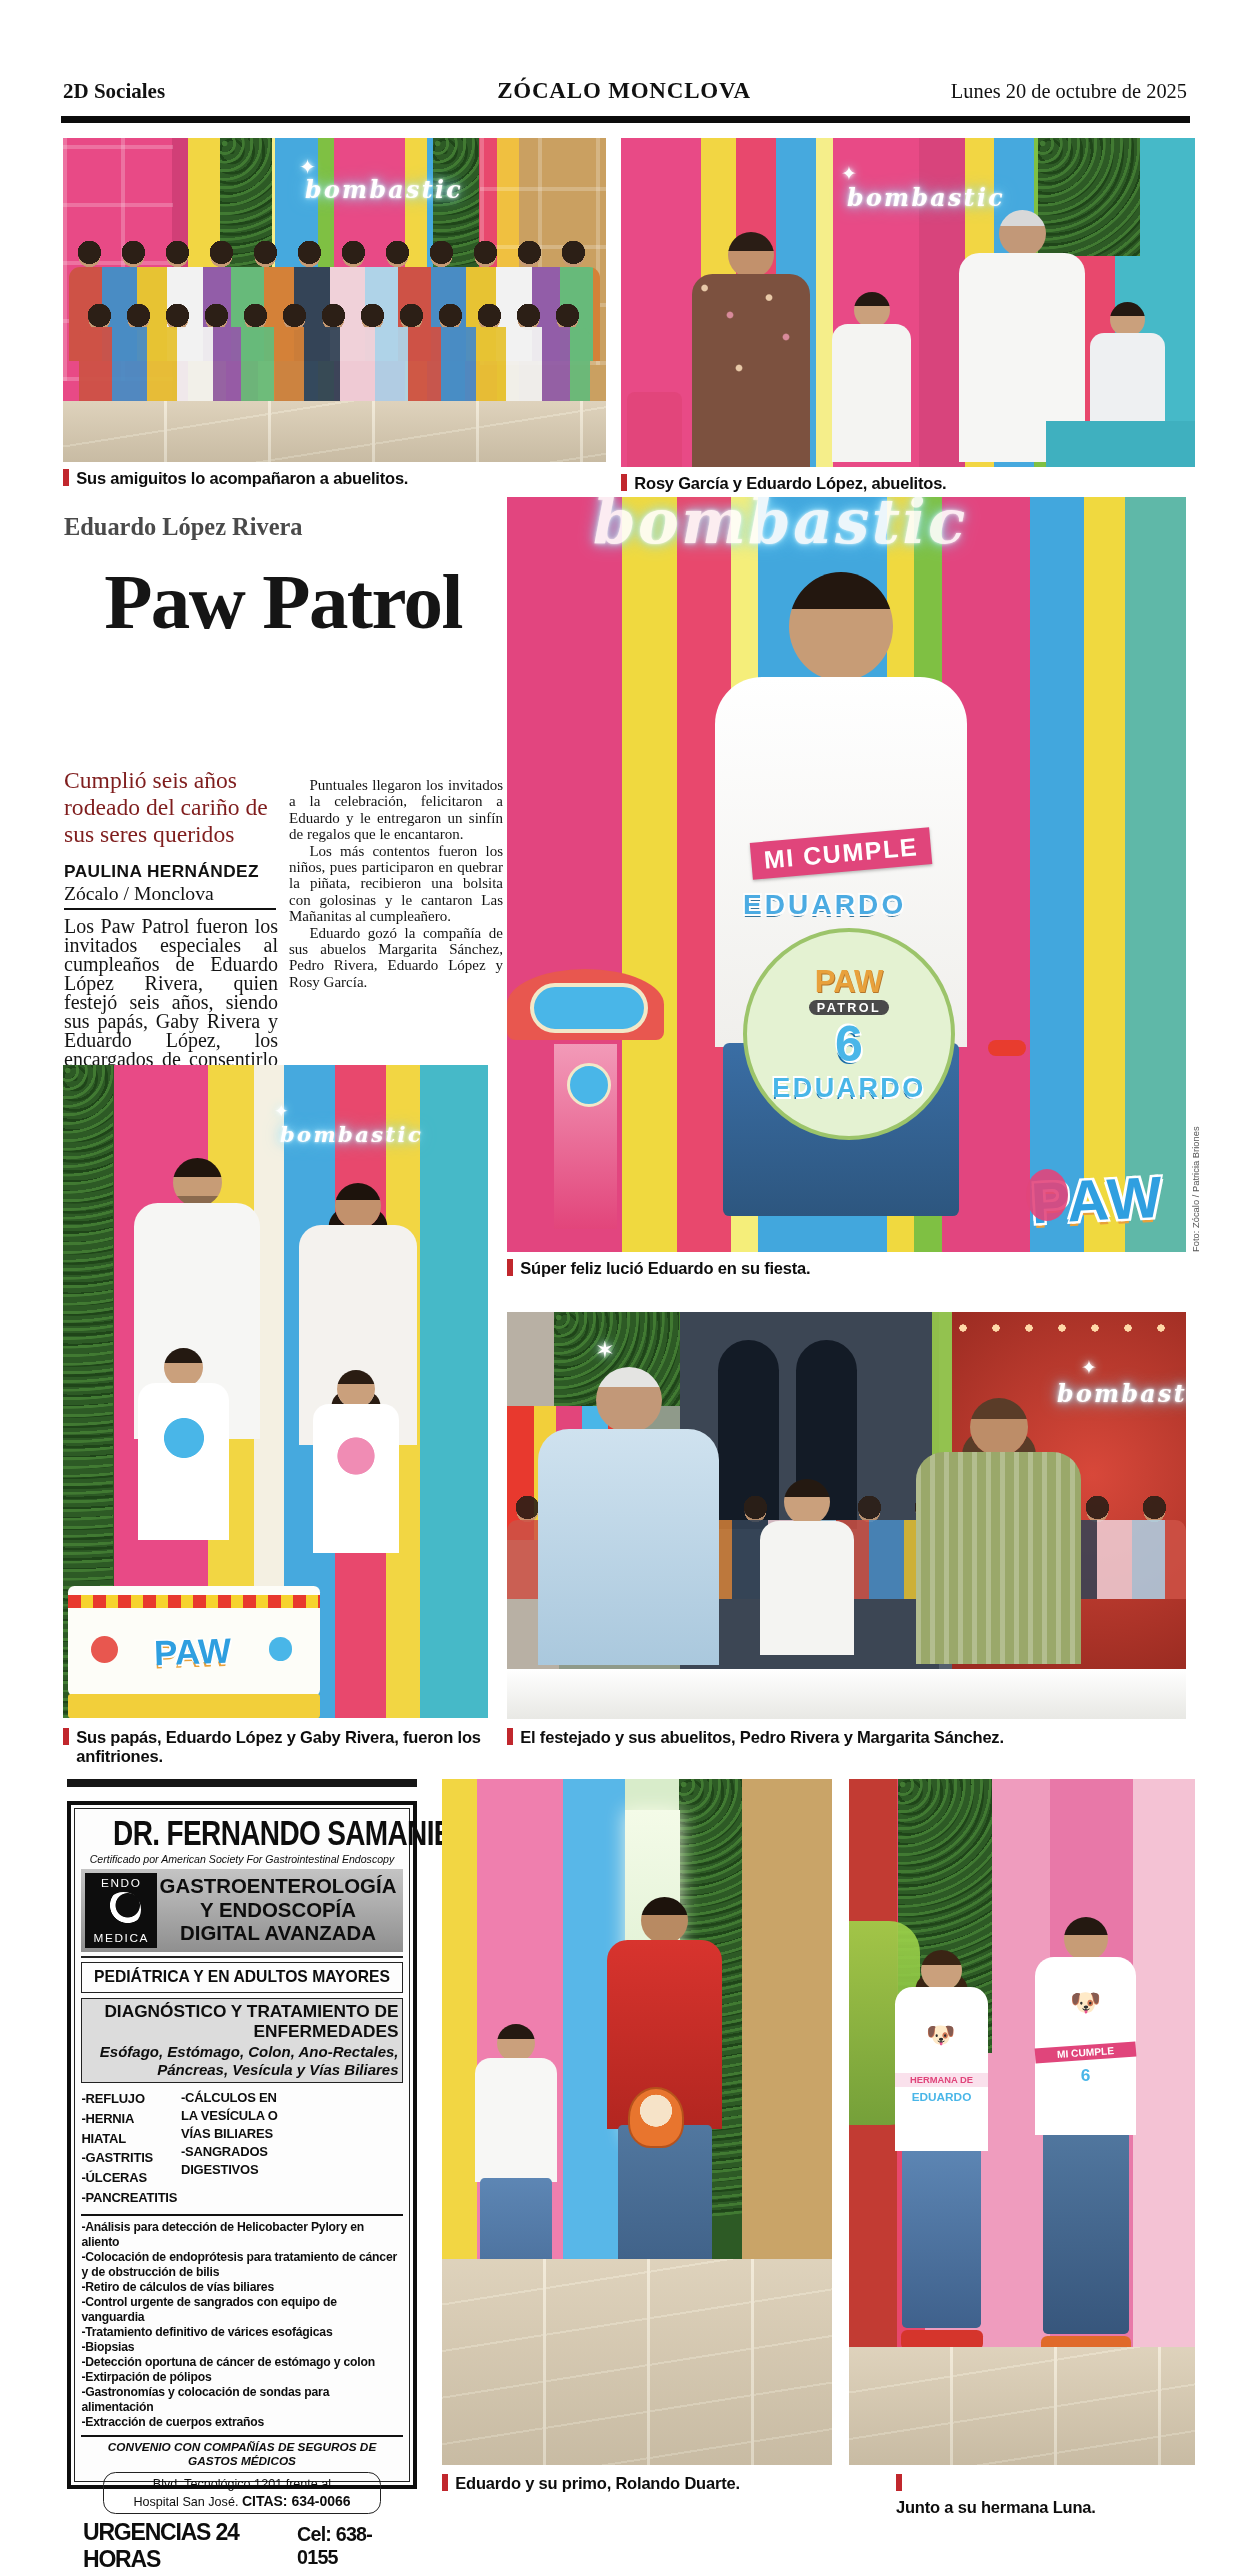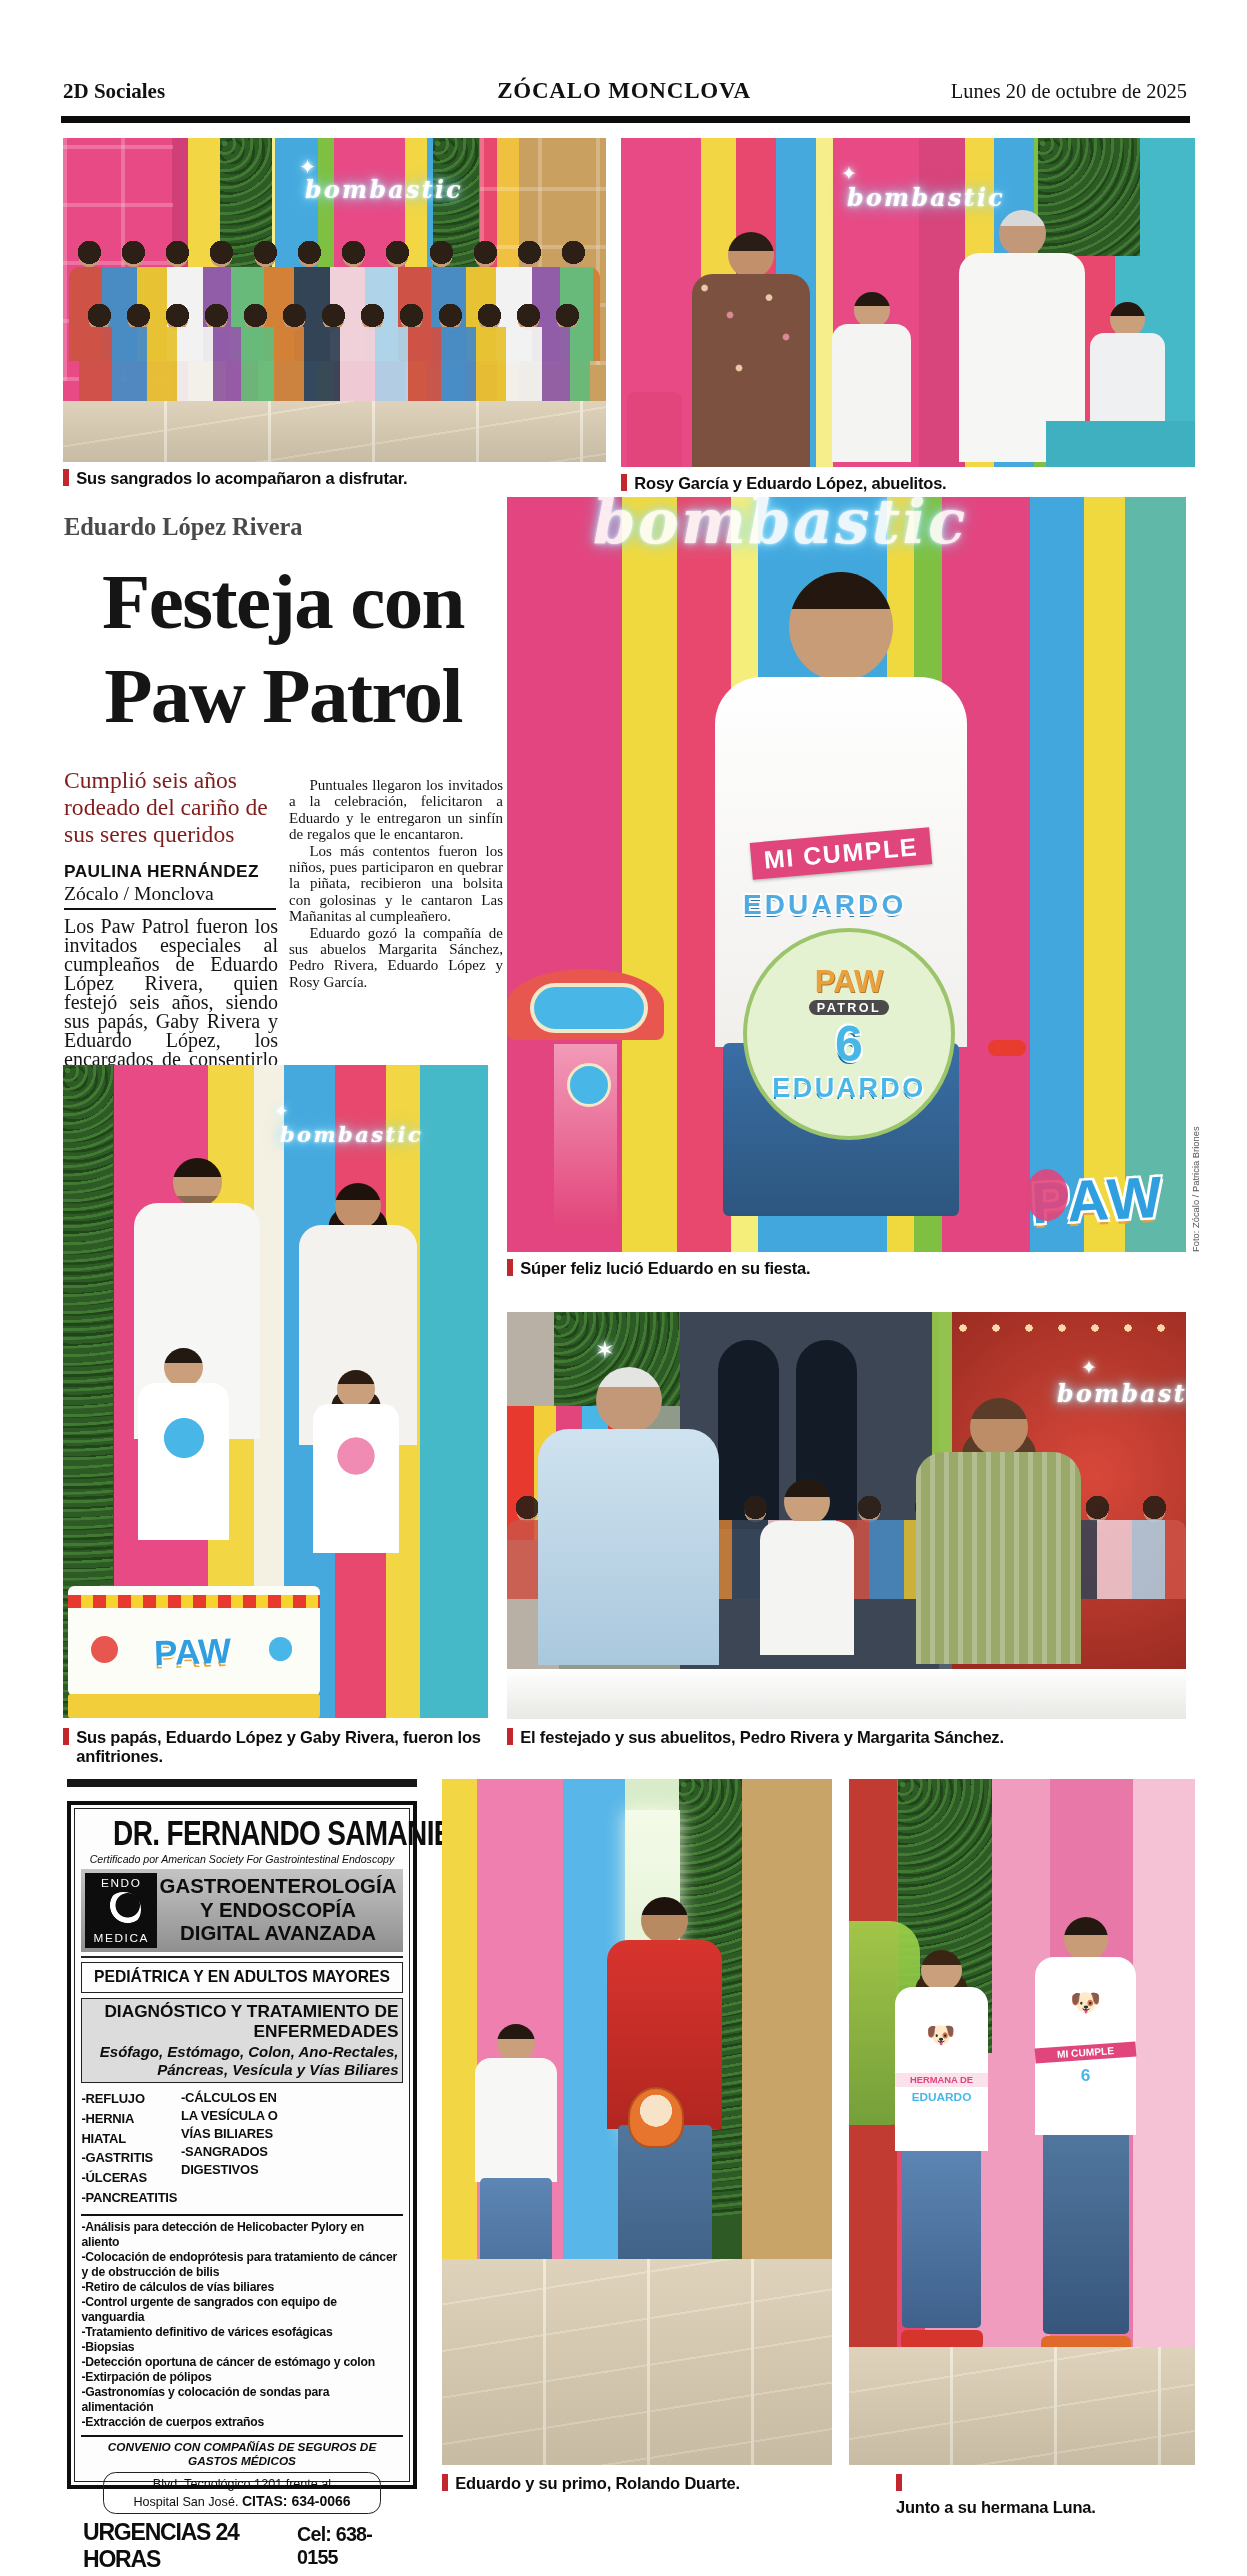--- a/index.html
+++ b/index.html
@@ -121,21 +121,21 @@
     <div class="star" style="left:236px;top:17.3px;font-size:20.4px;">✦</div>
     <div class="neon" style="left:242px;top:38px;font-size:23.6px;">bombastic</div>
     <div class="crowd-heads" style="left:6.3px;right:6.3px;top:101px;height:31px;background-size:44px 31px;"></div>
     <div class="crowd-bodies" style="left:6.3px;right:6.3px;top:129px;height:94px;"></div>
     <div class="crowd-heads" style="left:15.7px;right:15.7px;top:164px;height:28px;background-size:39px 28px;"></div>
     <div class="crowd-bodies" style="left:15.7px;right:15.7px;top:189px;height:85px;opacity:.95;"></div>
     <div class="floor" style="height:61px;"></div>
   </div>
   <div class="cap" style="left:63px;top:469px;width:543px;">
     <span class="capbar"></span>
-    <span>Sus sangrados lo acompañaron a disfrutar.</span>
+    <span>Sus amiguitos lo acompañaron a abuelitos.</span>
   </div>
 
   <div class="ph" style="left:621px;top:138px;width:574px;height:329px;
               background:linear-gradient(90deg,#e84a86 0 14%,#f2d643 14% 20%,#e8486d 20% 27%,#46a9de 27% 34%,#f5ee8a 34% 37%,#e84a86 37% 52%,#d8447c 52% 60%,#f2d643 60% 65%,#46a9de 65% 72%,#7fc043 72% 76%,#e8486d 76% 86%,#46b9c8 86% 100%);">
     <div class="hedge" style="right:55px;top:0;width:102px;height:118px;"></div>
     <div class="star" style="left:220px;top:23.6px;font-size:19px;">✦</div>
     <div class="neon" style="left:226px;top:46px;font-size:23.6px;">bombastic</div>
     <div class="fg" style="left:71px;top:94px;">
       <div class="h" style="width:46px;height:46px;background:linear-gradient(#2a1d15 0 42%,#c2916c 42%);"></div>
       <div class="b" style="width:118px;height:197px;border-radius:20.4px 20.4px 0 0;background-color:#7c513f;
@@ -156,21 +156,20 @@
     <div class="abs" style="right:0;bottom:0;width:149px;height:46px;background:#3fb0bf;"></div>
     <div class="abs" style="left:6.3px;bottom:0;width:55px;height:75px;background:#e2457b;border-radius:7.9px 7.9px 0 0;"></div>
   </div>
   <div class="cap" style="left:621px;top:474px;width:574px;">
     <span class="capbar"></span>
     <span>Rosy García y Eduardo López, abuelitos.</span>
   </div>
 
   <div class="kicker">Eduardo López Rivera</div>
   <div class="headline">
-    <div>Festeja con</div>
     <div>Paw Patrol</div>
   </div>
   <div class="subhead">Cumplió seis años rodeado del cariño de sus seres queridos</div>
   <div class="byline">PAULINA HERNÁNDEZ</div>
   <div class="byorg">Zócalo / Monclova</div>
   <div class="byrule"></div>
   <div class="bodycol" style="left:64px;top:917px;width:214px;">Los Paw Patrol fueron los invitados especiales al cumpleaños de Eduardo López Rivera, quien festejó seis años, siendo sus papás, Gaby Rivera y Eduardo López, los encargados de consentirlo al máximo.</div>
   <div class="bodycol2" style="left:289px;top:777px;width:214px;">
       <div class="para">Puntuales llegaron los invitados a la celebración, felicitaron a Eduardo y le entregaron un sinfín de regalos que le encantaron.</div>
       <div class="para">Los más contentos fueron los niños, pues participaron en quebrar la piñata, recibieron una bolsita con golosinas y le cantaron Las Mañanitas al cumpleañero.</div>

